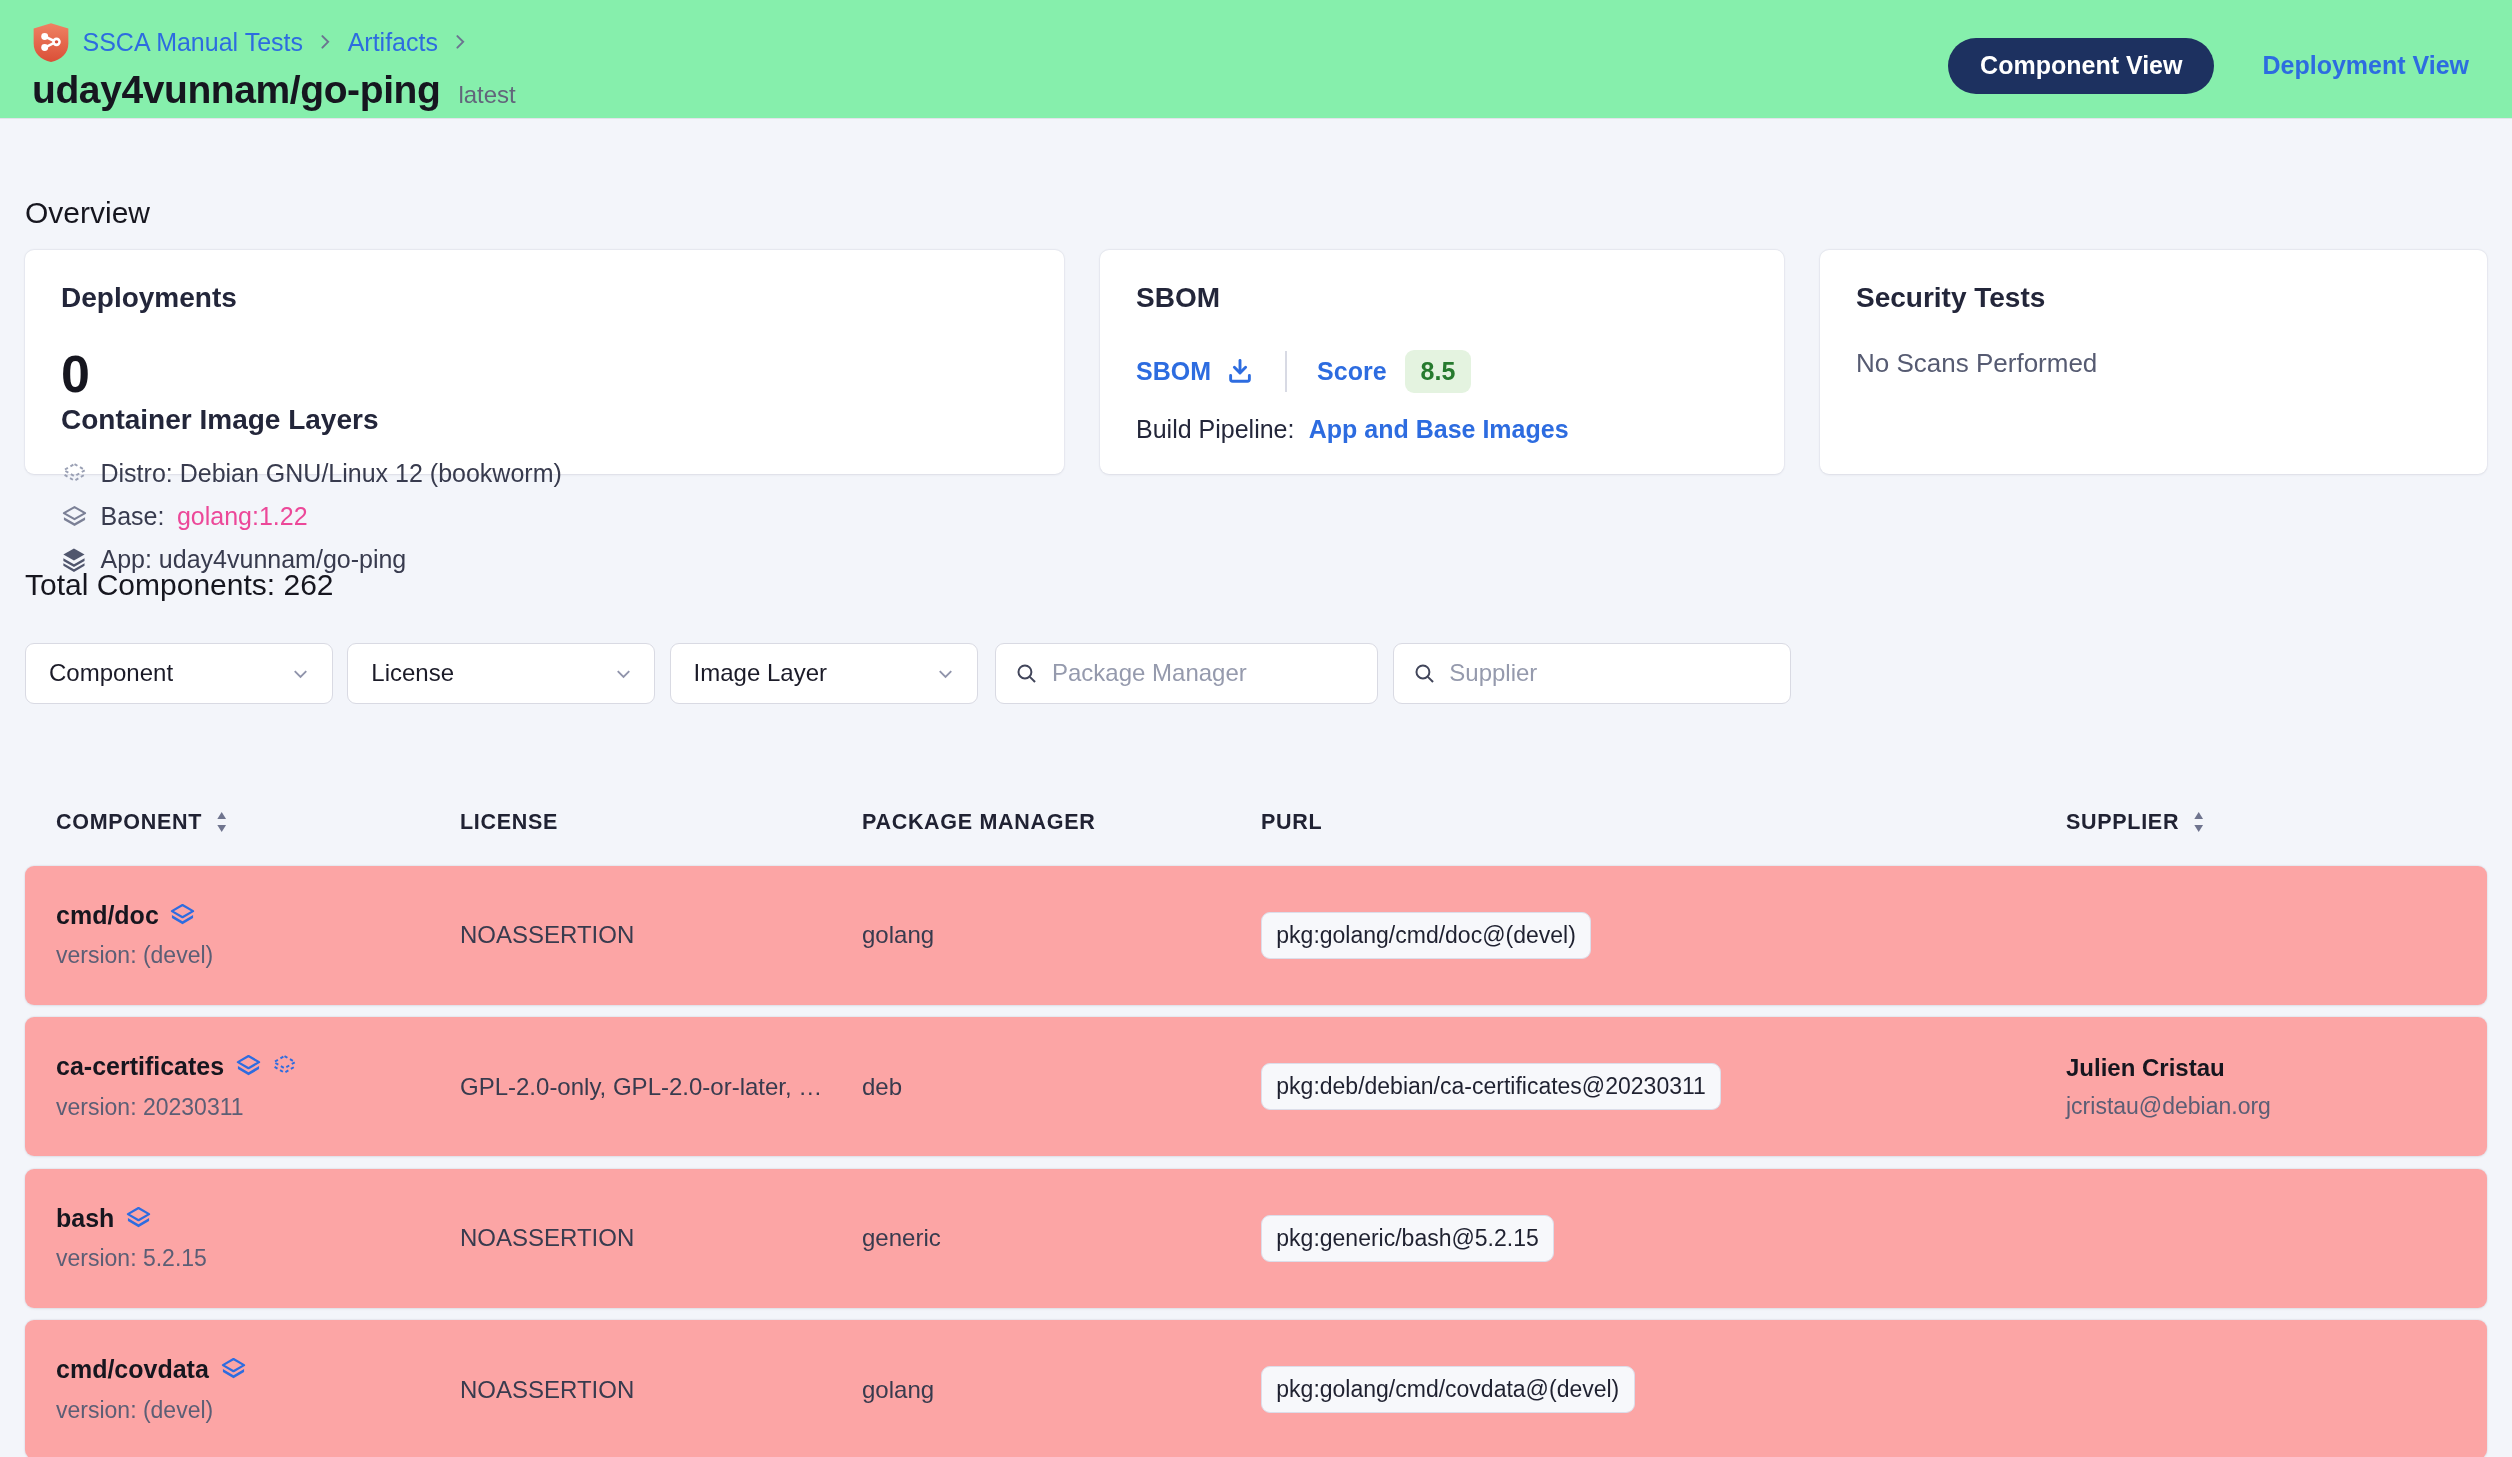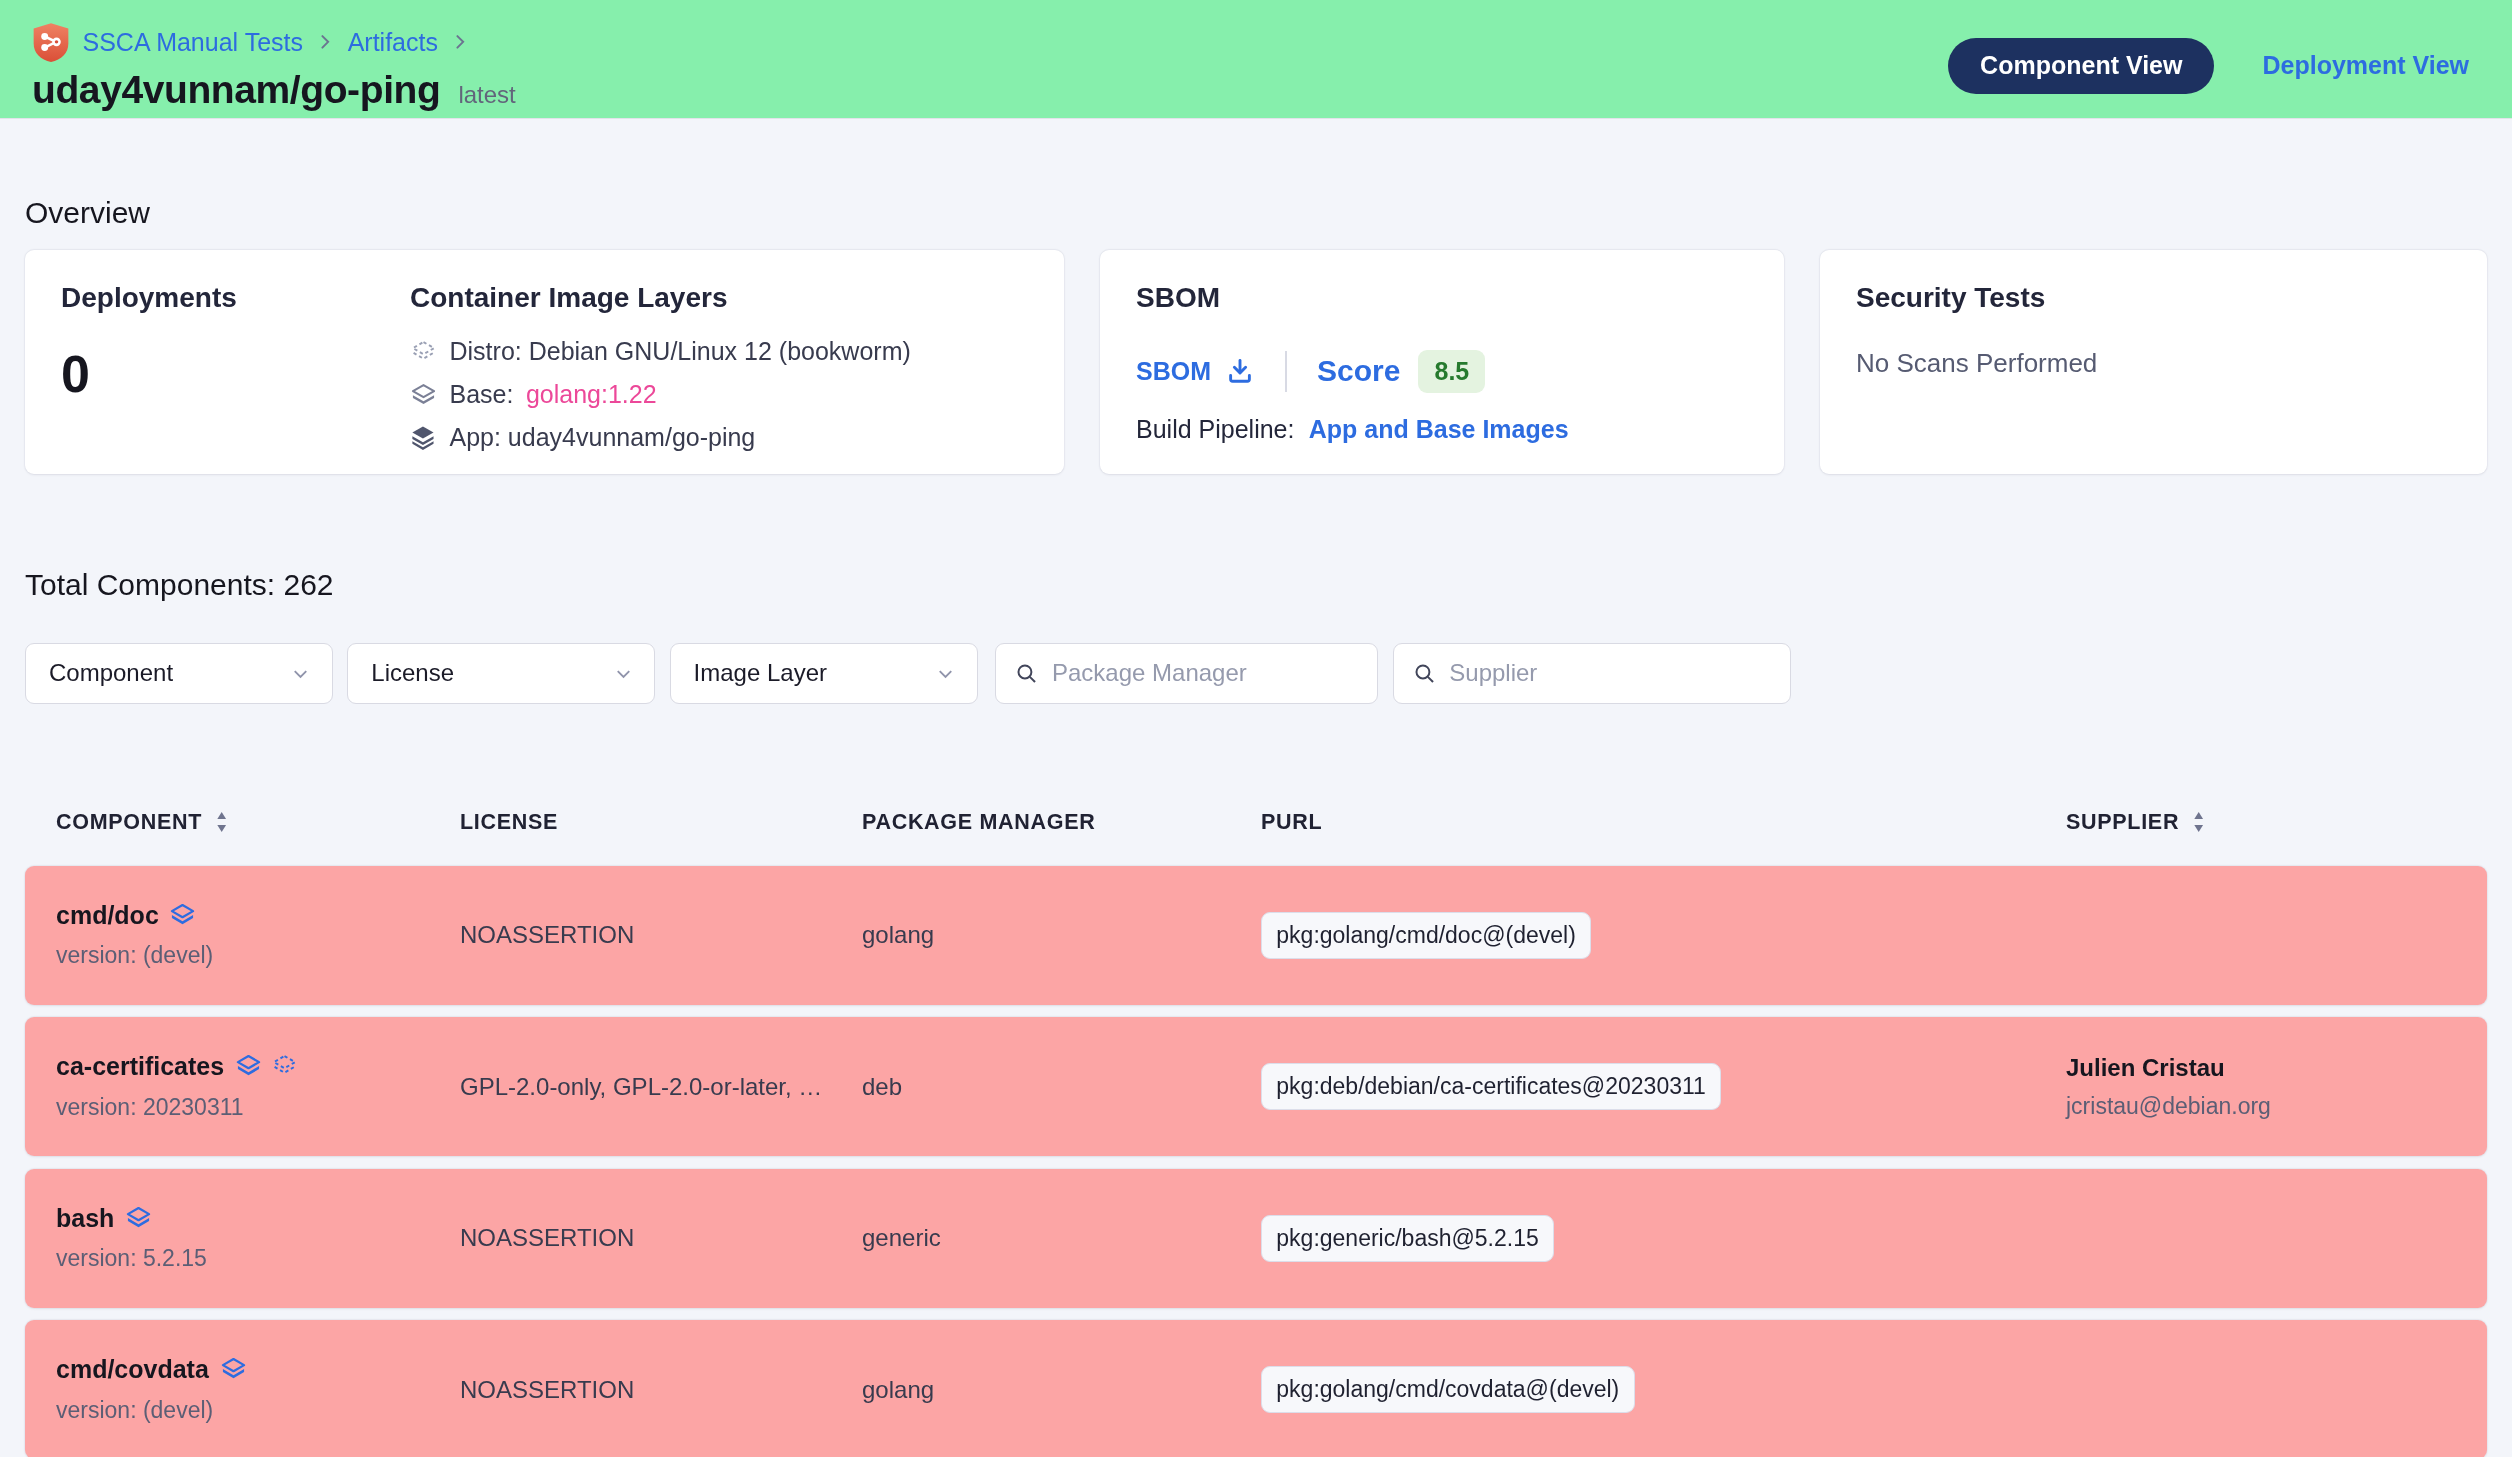--- a/index.html
+++ b/index.html
@@ -52,35 +52,35 @@
   .section-heading { font-size:30px; font-weight:normal; color:#16161f; }
   .overview-heading { margin-top:77px; }
 
   .cards-row { display:flex; gap:36px; margin-top:19.7px; }
   .card {
     background:#ffffff; border-radius:9px;
     box-shadow:0 0.9px 2.7px rgba(25,30,60,0.08), 0 0 0 0.9px #eceef4;
     height:224px; padding:32px 36px;
   }
   .card-title { font-size:28px; font-weight:600; color:#23263a; }
-  .card-deploy-layers { width:1039px; display:flex; }
+  .card-deploy-layers { width:1039px; display:flex;flex-direction:column; }
   .deploy-col { width:349px; }
   .deploy-count { font-size:52px; font-weight:bold; color:#16161f; margin-top:30px; }
   .layers-col { flex:1; }
   .layer-list { margin-top:23px; display:flex; flex-direction:column; gap:14.3px; }
   .layer-item { display:flex; align-items:center; gap:12.5px; font-size:25px; color:#383b4e; }
   .layer-icon { width:27px; height:27px; flex:0 0 auto; display:inline-flex; }
   .inline-link { color:#ec4899; text-decoration:none; cursor:pointer; }
 
   .card-sbom { width:684px; }
   .sbom-row { display:flex; align-items:center; margin-top:36px; }
   .sbom-link { display:flex; align-items:center; gap:14.3px; color:#2d6ce0; font-size:25px; font-weight:bold; cursor:pointer; }
   .dl-icon { width:30px; height:30px; display:inline-flex; }
   .v-divider { width:1.8px; height:41px; background:#d8dae4; margin:0 30px; }
-  .score-label { color:#2d6ce0; font-size:30px; font-weight:bold; }
+  .score-label { color:#2d6ce0; font-size:25px; font-weight:bold; }
   .score-badge {
     margin-left:18px; background:#e4f3e0; color:#267a2e;
     font-size:25px; font-weight:bold; border-radius:9px; padding:7.2px 16px;
   }
   .pipeline-row { display:flex; align-items:center; gap:14.3px; margin-top:21.5px; font-size:25px; color:#23263a; }
   .pipeline-link { color:#2d6ce0; font-weight:bold; }
 
   .card-security { flex:1; }
   .no-scans { margin-top:34px; font-size:26px; color:#565b72; }
 

